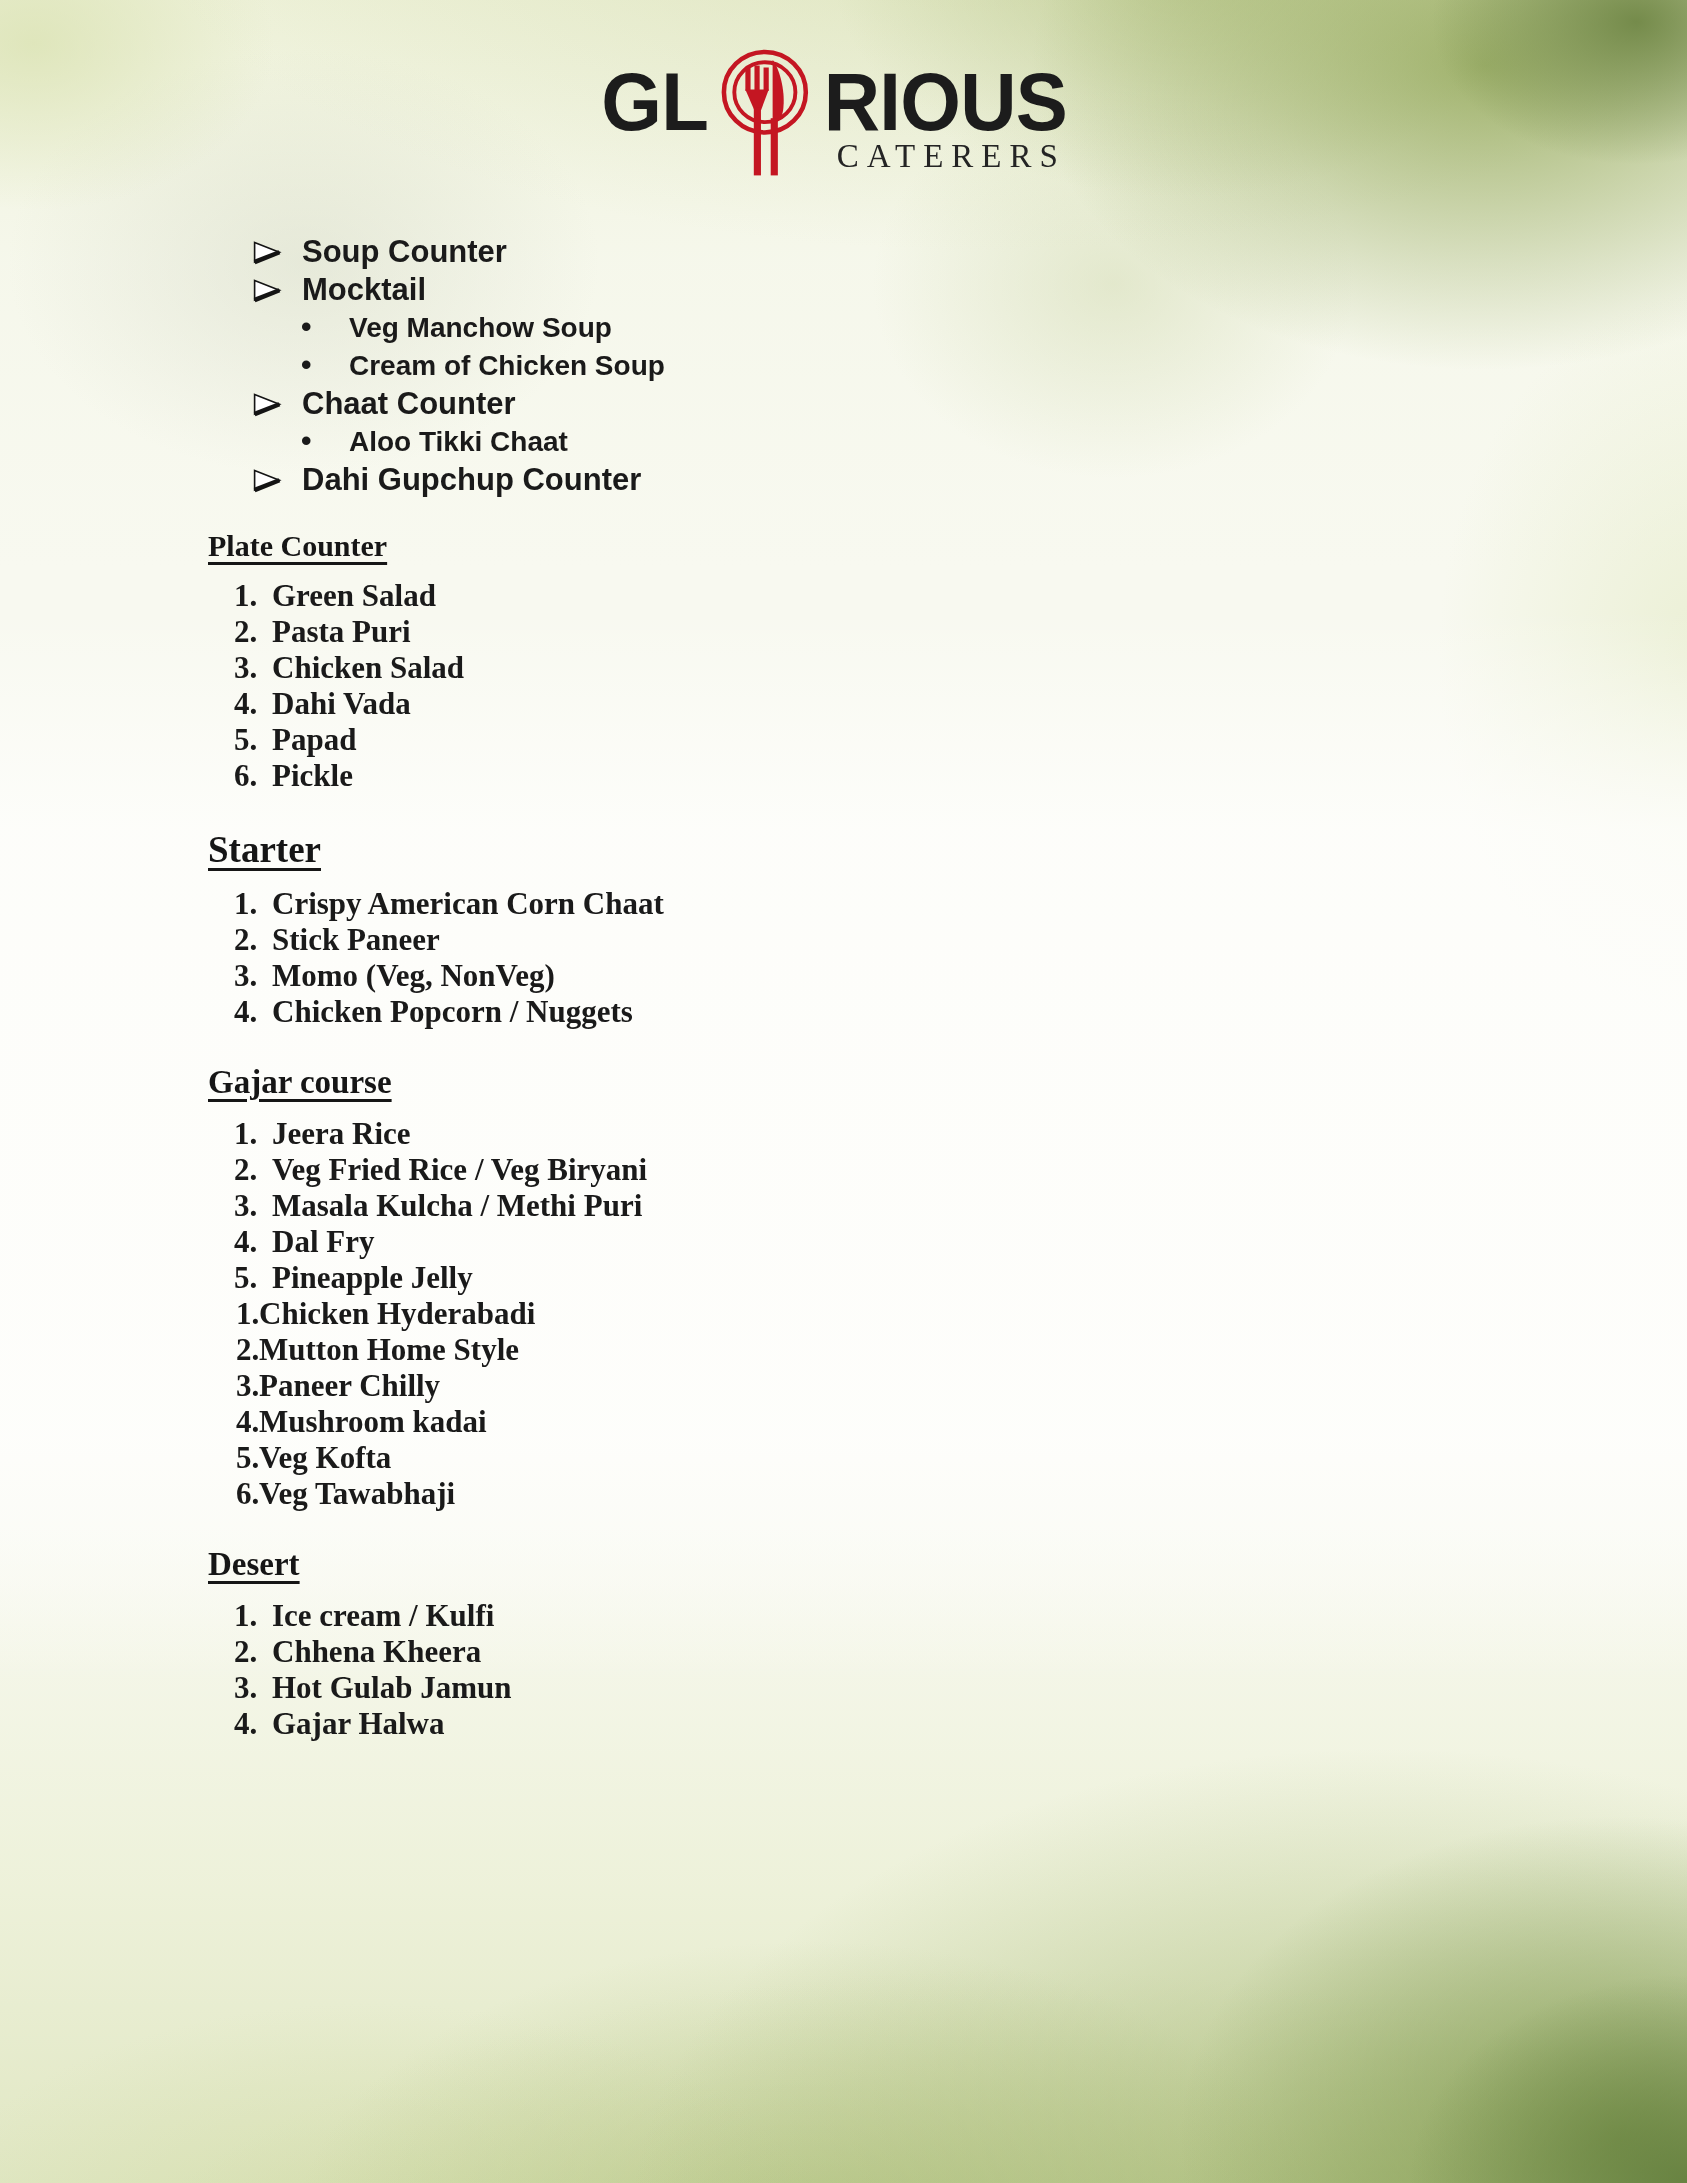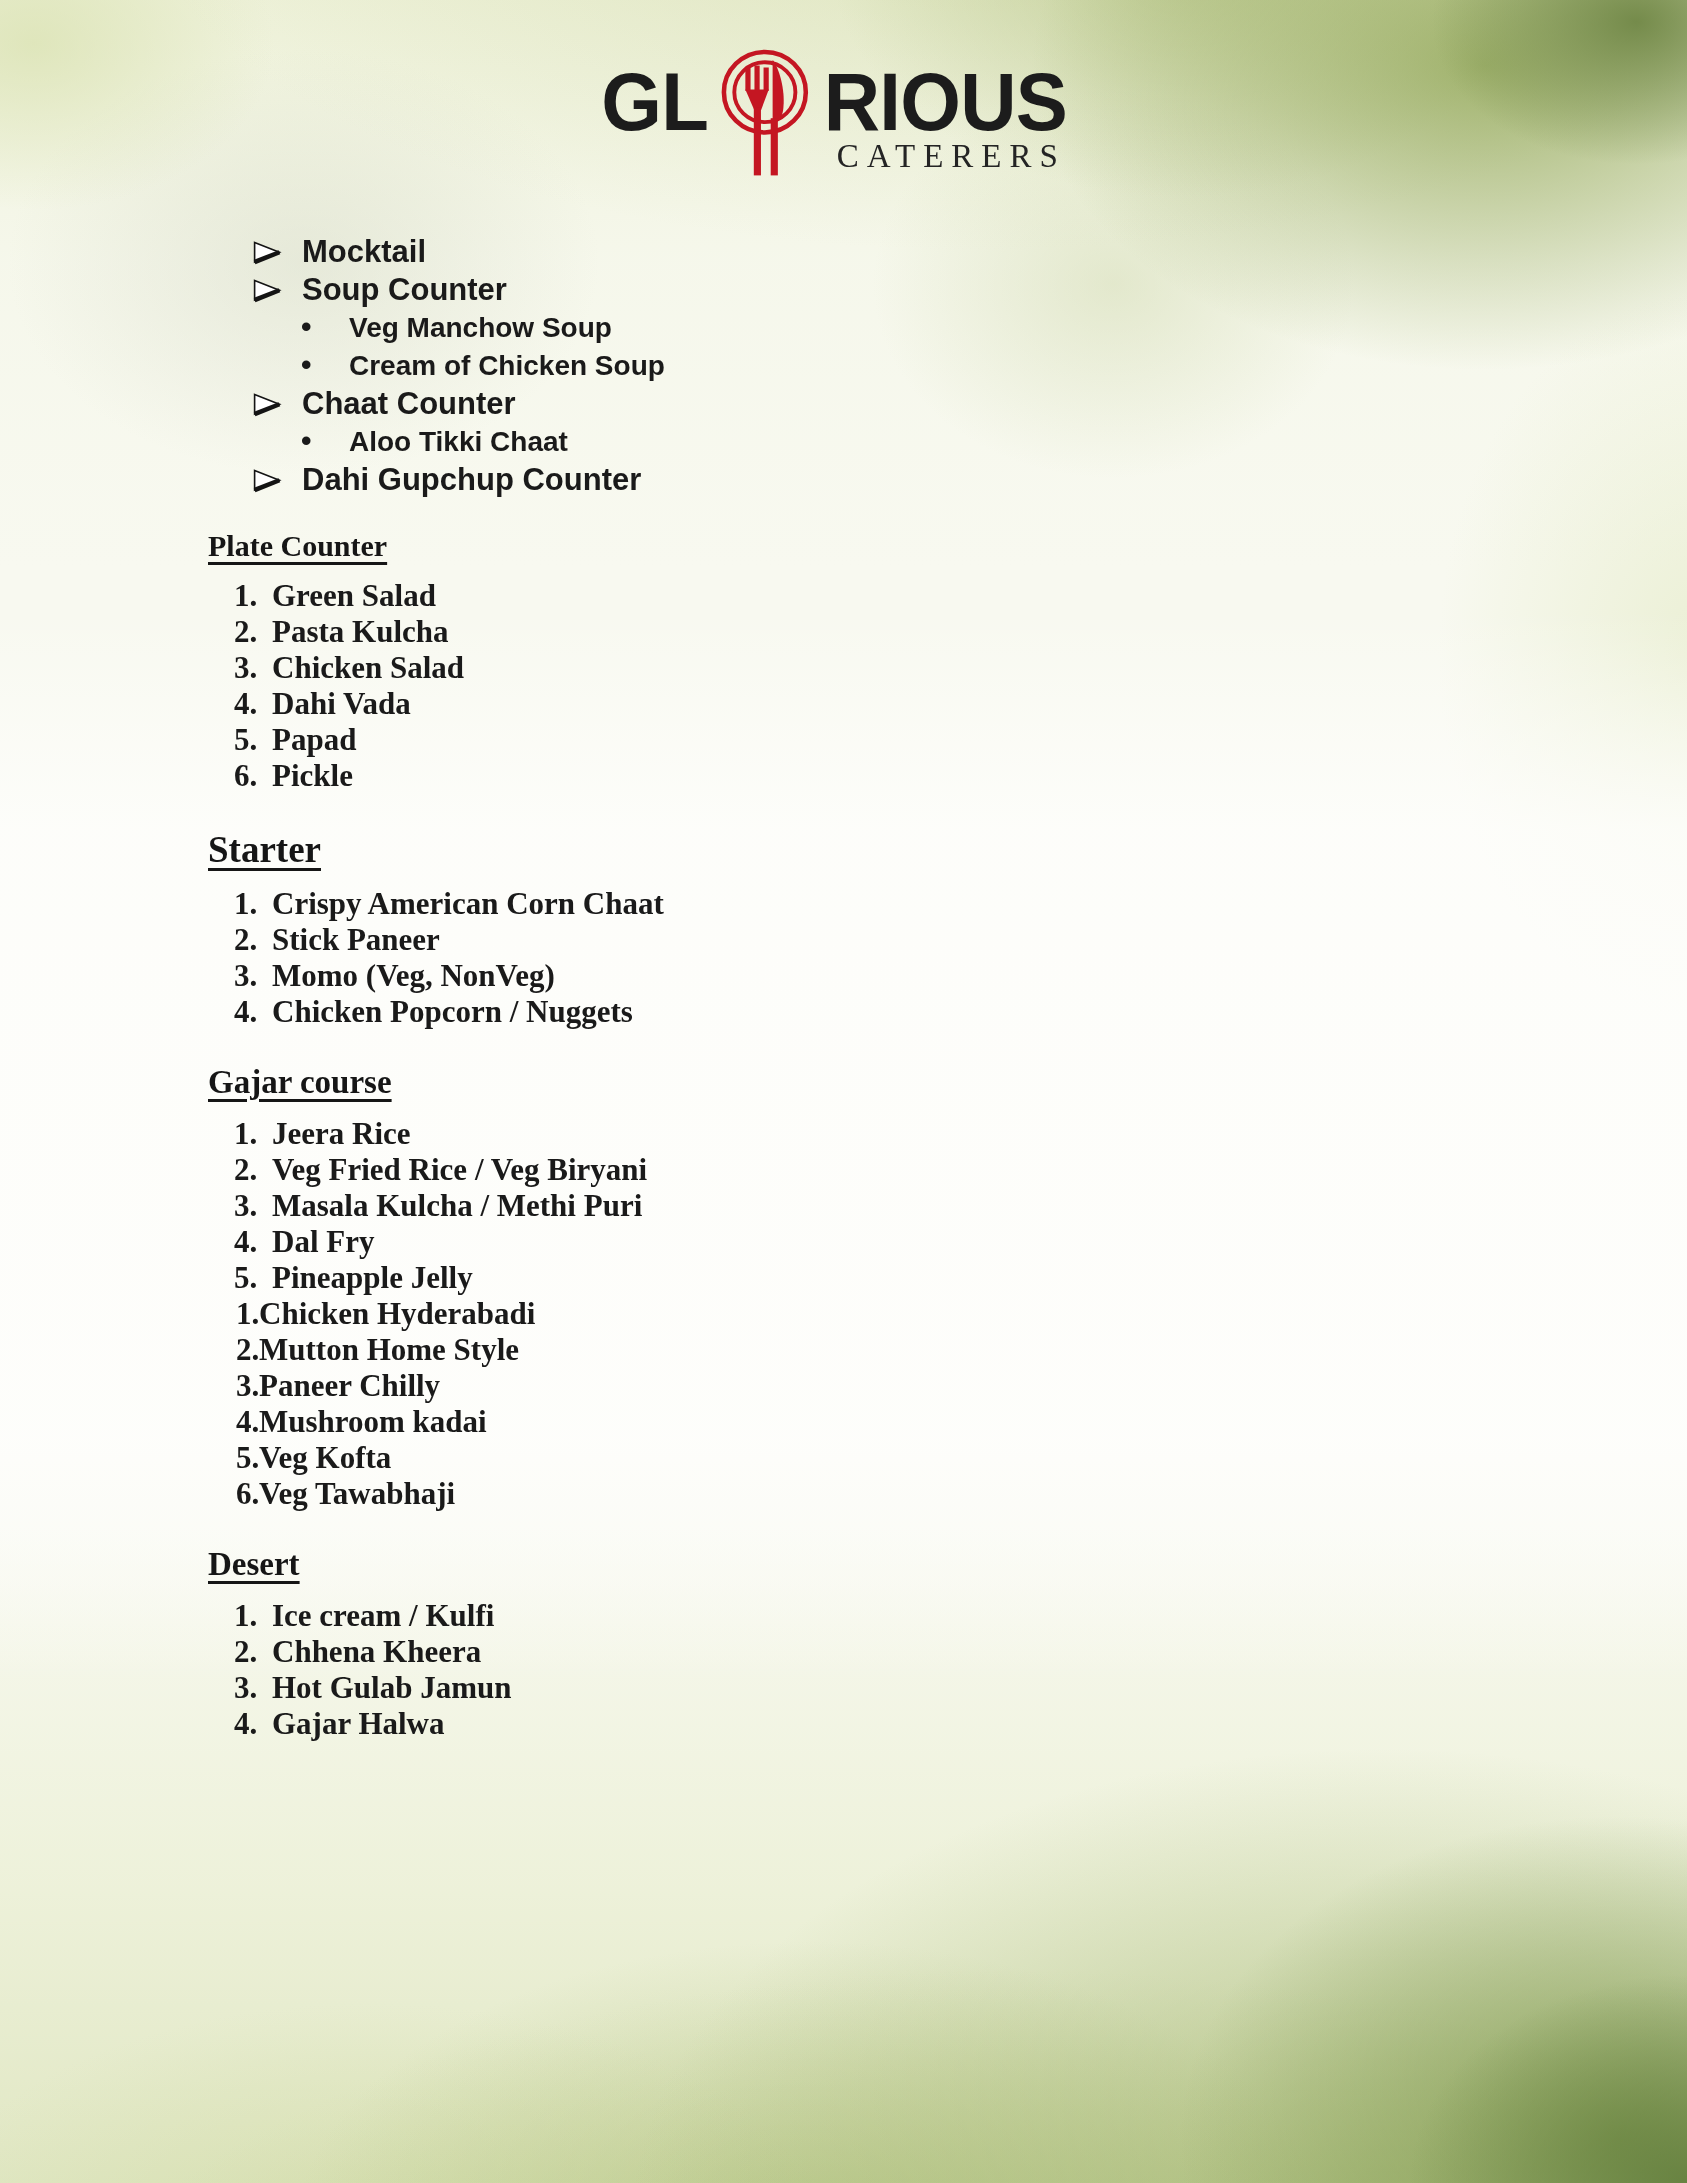--- a/index.html
+++ b/index.html
@@ -115,30 +115,30 @@
 
   <main class="content">
     <div class="top-list" id="top-list">
         <div class="b-item">
     <span class="arrow">
       <svg width="30" height="26.5" viewBox="0 0 46 40">
         <path d="M4,5 L42,20 L4,35 Z" fill="#ffffff" stroke="#141414" stroke-width="2.5"></path>
         <path d="M4,35 L42,20" stroke="#141414" stroke-width="7"></path>
       </svg>
     </span>
+    <span class="b-label">Soup Counter</span>
+  </div>
+        <div class="b-item">
+    <span class="arrow">
+      <svg width="30" height="26.5" viewBox="0 0 46 40">
+        <path d="M4,5 L42,20 L4,35 Z" fill="#ffffff" stroke="#141414" stroke-width="2.5"></path>
+        <path d="M4,35 L42,20" stroke="#141414" stroke-width="7"></path>
+      </svg>
+    </span>
     <span class="b-label">Mocktail</span>
-  </div>
-        <div class="b-item">
-    <span class="arrow">
-      <svg width="30" height="26.5" viewBox="0 0 46 40">
-        <path d="M4,5 L42,20 L4,35 Z" fill="#ffffff" stroke="#141414" stroke-width="2.5"></path>
-        <path d="M4,35 L42,20" stroke="#141414" stroke-width="7"></path>
-      </svg>
-    </span>
-    <span class="b-label">Soup Counter</span>
   </div>
         <div class="sb-item">
     <span class="dot">•</span>
     <span class="sb-label">Veg Manchow Soup</span>
   </div>
         <div class="sb-item">
     <span class="dot">•</span>
     <span class="sb-label">Cream of Chicken Soup</span>
   </div>
         <div class="b-item">
@@ -167,21 +167,21 @@
     <div id="sections-host">
         <section class="menu-section">
     <h2 class="sec-h h-md">Plate Counter</h2>
     <ol class="sec-list">
             <li class="ol-item">
     <span class="num">1.</span>
     <span class="item-label">Green Salad</span>
   </li>
             <li class="ol-item">
     <span class="num">2.</span>
-    <span class="item-label">Pasta Kulcha</span>
+    <span class="item-label">Pasta Puri</span>
   </li>
             <li class="ol-item">
     <span class="num">3.</span>
     <span class="item-label">Chicken Salad</span>
   </li>
             <li class="ol-item">
     <span class="num">4.</span>
     <span class="item-label">Dahi Vada</span>
   </li>
             <li class="ol-item">

